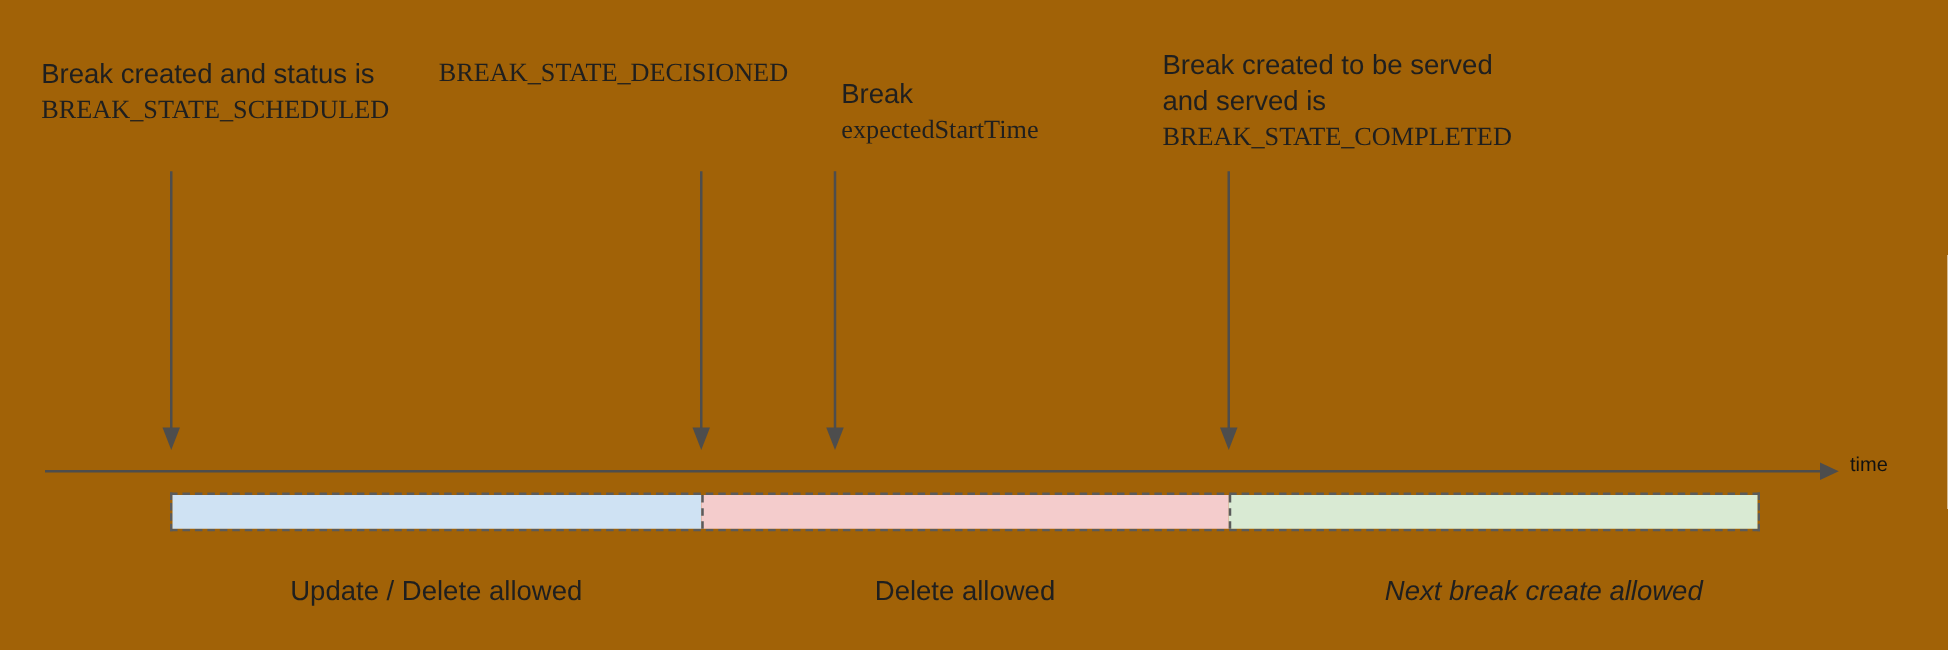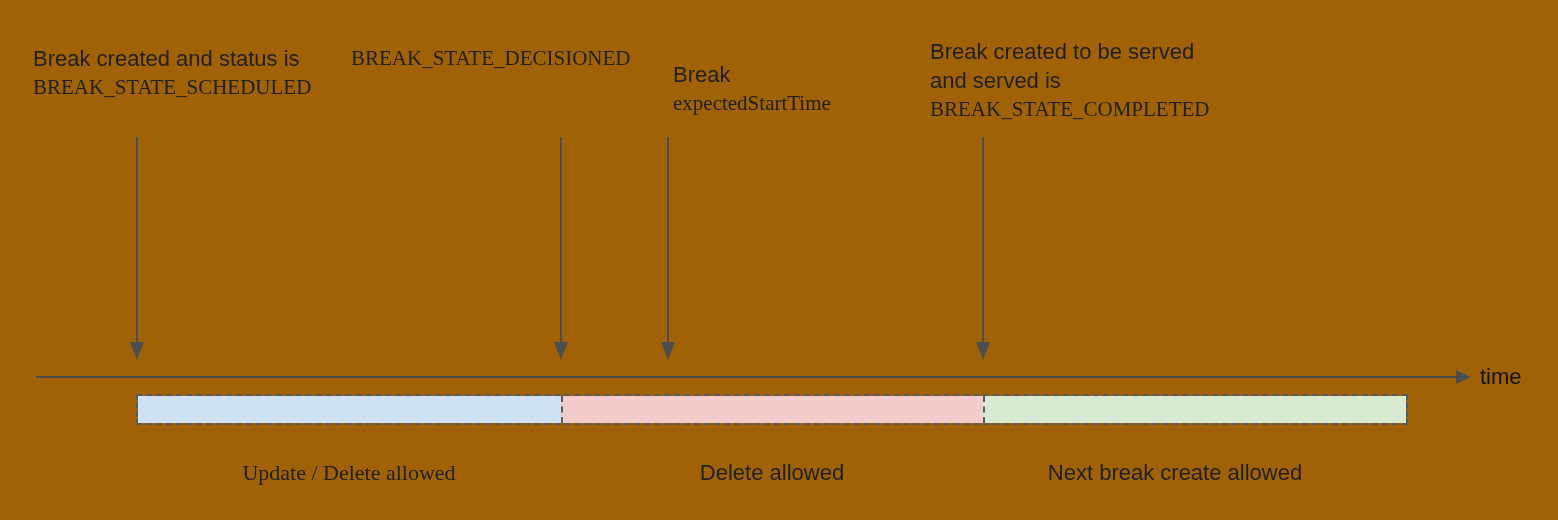--- a/index.html
+++ b/index.html
@@ -72,21 +72,21 @@
     top: 370px;
     width: 0; height: 0;
     border-top: 7px solid transparent;
     border-bottom: 7px solid transparent;
     border-left: 15px solid #4d4d4d;
   }
   .time-label {
     position: absolute;
     left: 1480px;
     top: 364px;
-    font-size: 22px;
+    font-size: 16px;
     color: #111111;
   }
 
   
   .segments {
     position: absolute;
     left: 136px;
     top: 394px;
     width: 1272px;
     height: 31px;
@@ -112,23 +112,23 @@
   .div2 { left: 845px; }
 
   
   .segment-label {
     position: absolute;
     top: 460px;
     font-size: 22px;
     color: #1f1f1f;
     text-align: center;
   }
-  .slab1 { left: 137px; width: 424px; font-family: Liberation Serif, serif; }
+  .slab1 { left: 137px; width: 424px; }
   .slab2 { left: 561px; width: 422px; }
-  .slab3 { left: 963px; width: 424px; }
+  .slab3 { left: 1023px; width: 424px; font-style: italic; }
 </style>
 </head>
 <body>
 
 <div class="canvas">
 
   <div class="annotation ann1">
     <div class="ann-line sans">Break created and status is</div>
     <div class="ann-line mono">BREAK_STATE_SCHEDULED</div>
   </div>

